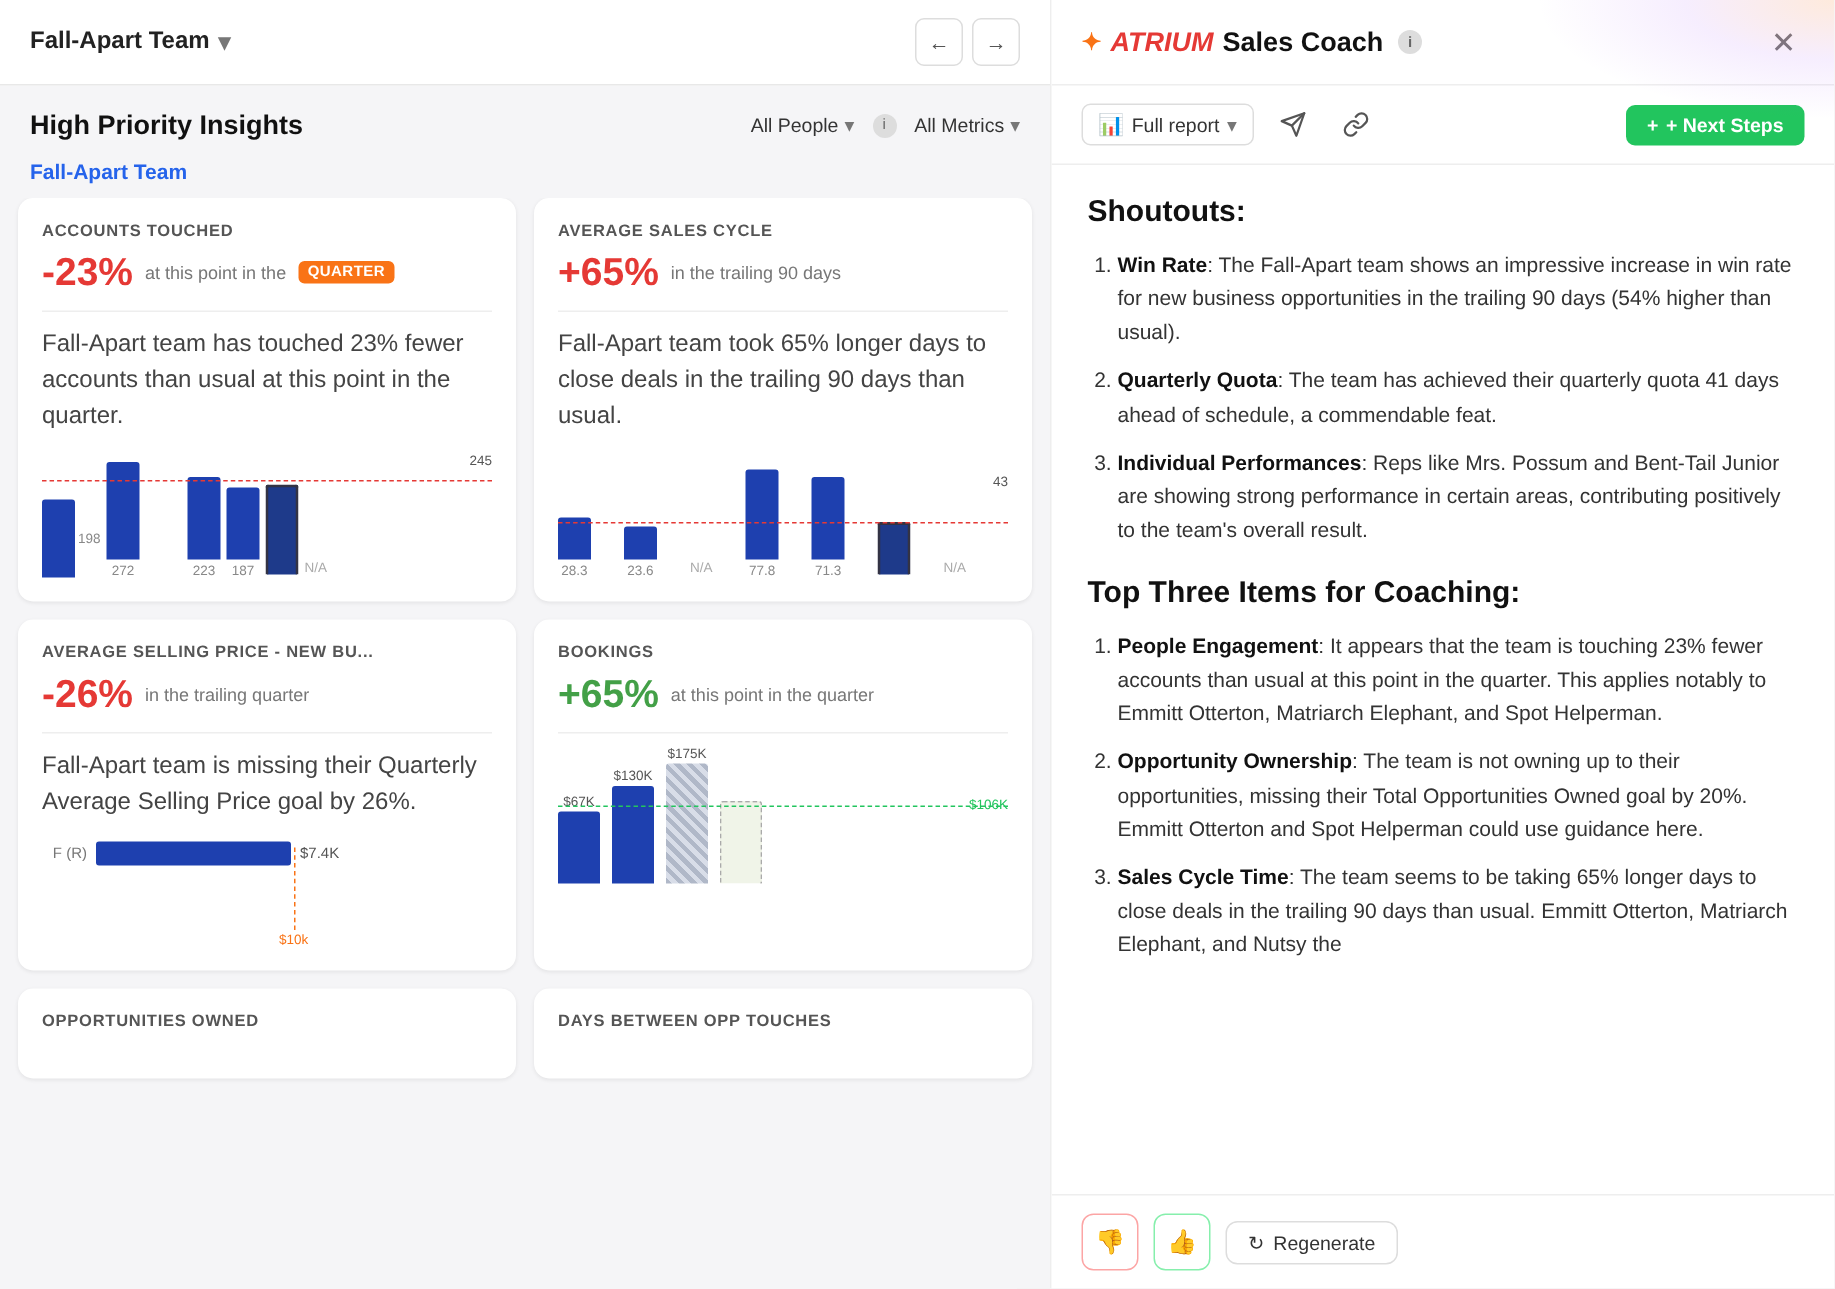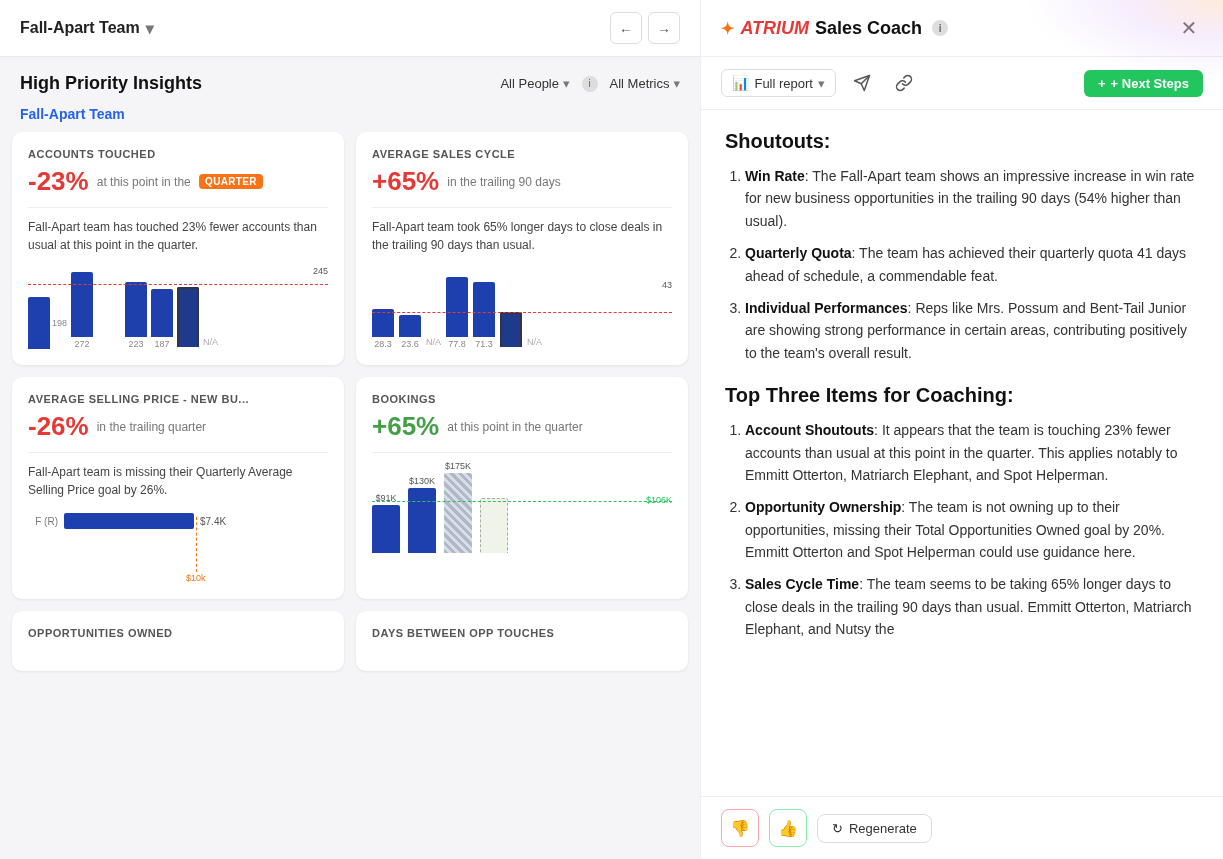--- a/index.html
+++ b/index.html
@@ -119,21 +119,21 @@
       background: #f97316; color: white;
       font-size: 10px; font-weight: 700;
       padding: 2px 6px; border-radius: 4px;
       letter-spacing: 0.3px;
     }
     .card-divider {
       border: none; border-top: 1px solid #eee;
       margin: 10px 0;
     }
     .card-description {
-      font-size: 12px; color: #444; line-height: 1.5;
+      font-size: 16px; color: #444; line-height: 1.5;
       margin-bottom: 10px;
     }
 
     
     .right-panel {
       flex: 1;
       background: white;
       display: flex;
       flex-direction: column;
       height: 859px;
@@ -330,21 +330,21 @@
         <div class="card-metric-name">AVERAGE SALES CYCLE</div>
         <div class="card-change">
           <span class="change-value change-negative">+65%</span>
           <span class="change-context">in the trailing 90 days</span>
         </div>
         <hr class="card-divider">
         <div class="card-description">
           Fall-Apart team took 65% longer days to close deals in the trailing 90 days than usual.
         </div>
 
-        <div style="position:relative; height:85px; display:flex; align-items:flex-end; gap:5px; padding-top:16px;">
+        <div style="position:relative; height:85px; display:flex; align-items:flex-end; gap:22px; padding-top:16px;">
           <div style="position:absolute; top:16px; font-size:9px; color:#555; right:0;">43</div>
           <div style="position:absolute; border-top:1.5px dashed #e53935; width:100%; left:0; top:48px;"></div>
           <div style="display:flex;flex-direction:column;align-items:center;gap:2px;">
             <div style="width:22px;height:28px;background:#1e40af;border-radius:2px 2px 0 0;"></div>
             <div style="font-size:9px;color:#888;">28.3</div>
           </div>
           <div style="display:flex;flex-direction:column;align-items:center;gap:2px;">
             <div style="width:22px;height:22px;background:#1e40af;border-radius:2px 2px 0 0;"></div>
             <div style="font-size:9px;color:#888;">23.6</div>
           </div>
@@ -397,21 +397,21 @@
           <span class="change-value change-positive">+65%</span>
           <span class="change-context">at this point in the quarter</span>
         </div>
         <hr class="card-divider">
 
         <div style="position:relative; height:90px; display:flex; align-items:flex-end; gap:8px; padding-top:20px; margin-top:4px;">
           <div style="position:absolute; border-top:1.5px dashed #22c55e; width:100%; left:0; top:38px;"></div>
           <div style="position:absolute; top:32px; right:0; font-size:9px; color:#22c55e;margin-left:33px;">$106K</div>
 
           <div style="display:flex;flex-direction:column;align-items:center;gap:2px;">
-            <div style="font-size:9px;color:#555;">$91K</div>
+            <div style="font-size:9px;color:#555;">$67K</div>
             <div style="width:28px;height:48px;background:#1e40af;border-radius:2px 2px 0 0;"></div>
           </div>
 
           <div style="display:flex;flex-direction:column;align-items:center;gap:2px;">
             <div style="font-size:9px;color:#555;">$130K</div>
             <div style="width:28px;height:65px;background:#1e40af;border-radius:2px 2px 0 0;"></div>
           </div>
 
           <div style="display:flex;flex-direction:column;align-items:center;gap:2px;">
             <div style="font-size:9px;color:#555;">$175K</div>
@@ -483,21 +483,21 @@
         <strong>Quarterly Quota</strong><span>: The team has achieved their quarterly quota 41 days ahead of schedule, a commendable feat.</span>
       </li>
       <li>
         <strong>Individual Performances</strong><span>: Reps like Mrs. Possum and Bent-Tail Junior are showing strong performance in certain areas, contributing positively to the team's overall result.</span>
       </li>
     </ol>
 
     <h2 class="section-heading">Top Three Items for Coaching:</h2>
     <ol class="numbered-list">
       <li>
-        <strong>Account Shoutouts</strong><span>: It appears that the team is touching 23% fewer accounts than usual at this point in the quarter. This applies notably to Emmitt Otterton, Matriarch Elephant, and Spot Helperman.</span>
+        <strong>People Engagement</strong><span>: It appears that the team is touching 23% fewer accounts than usual at this point in the quarter. This applies notably to Emmitt Otterton, Matriarch Elephant, and Spot Helperman.</span>
       </li>
       <li>
         <strong>Opportunity Ownership</strong><span>: The team is not owning up to their opportunities, missing their Total Opportunities Owned goal by 20%. Emmitt Otterton and Spot Helperman could use guidance here.</span>
       </li>
       <li>
         <strong>Sales Cycle Time</strong><span>: The team seems to be taking 65% longer days to close deals in the trailing 90 days than usual. Emmitt Otterton, Matriarch Elephant, and Nutsy the</span>
       </li>
     </ol>
   </div>
 

